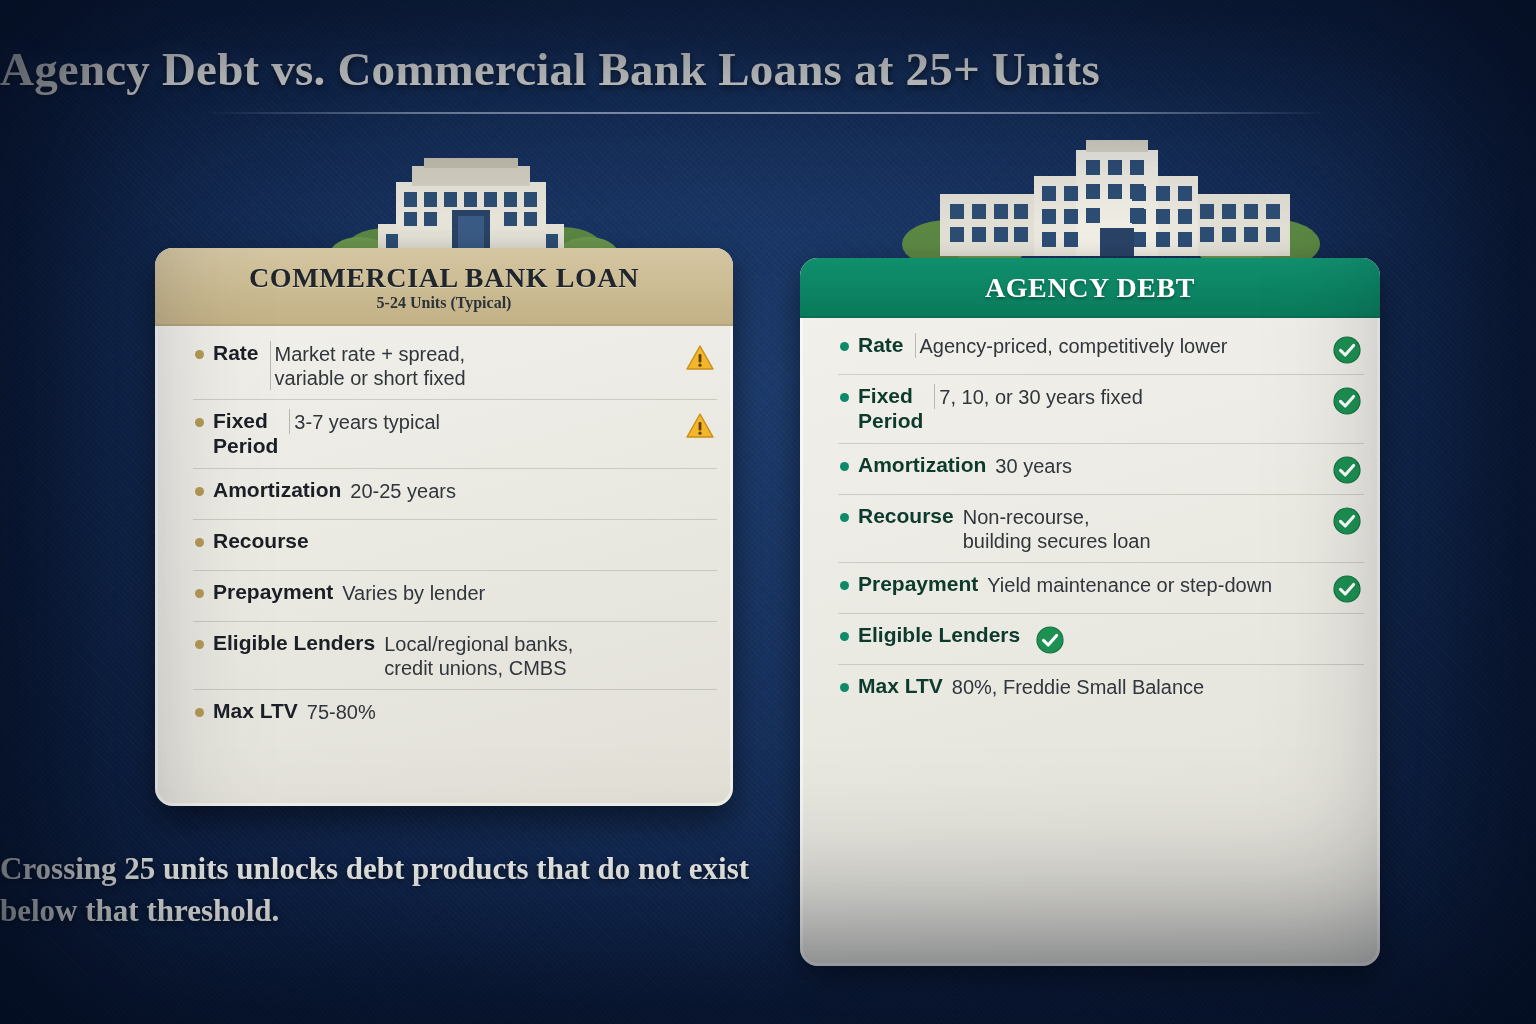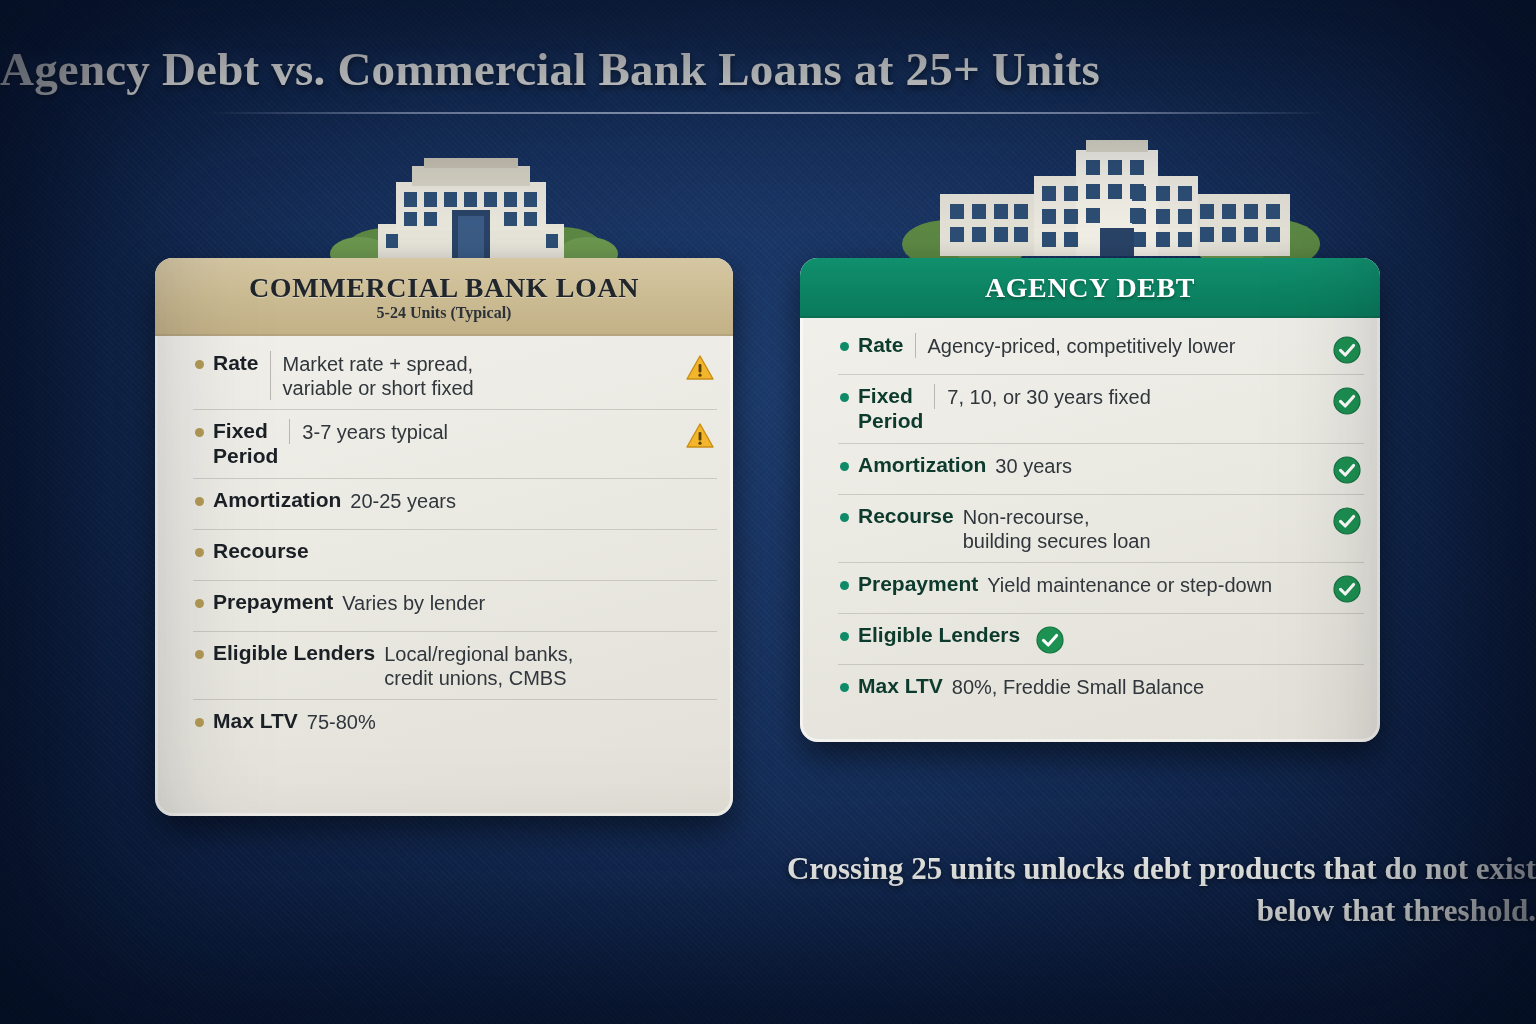--- a/index.html
+++ b/index.html
@@ -52,22 +52,22 @@
   #art-right { left: 900px; top: 132px; width: 430px; height: 136px; }
 
   
   .card {
     position: absolute;
     border-radius: 18px;
     background: linear-gradient(165deg, #f2f1ec 0%, #e9e8e1 55%, #e2e0d7 100%);
     box-shadow: 0 14px 34px rgba(0,0,0,0.52), 0 0 0 3px rgba(255,255,255,0.5) inset;
     overflow: hidden;
   }
-  #card-bank   { left: 155px;  top: 258px; width: 578px; height: 558px; }
-  #card-agency { left: 800px;  top: 258px; width: 580px; height: 484px; }
+  #card-bank   { left: 155px;  top: 248px; width: 578px; height: 558px; }
+  #card-agency { left: 800px;  top: 258px; width: 580px; height: 708px; }
 
   .card-head {
     padding: 14px 10px 12px;
     text-align: center;
   }
   #card-bank .card-head {
     background: linear-gradient(180deg, #d6c8a4 0%, #cbbb92 55%, #c3b187 100%);
     border-bottom: 2px solid rgba(120,100,60,0.35);
   }
   #card-agency .card-head {
@@ -125,36 +125,36 @@
   .rval {
     font-size: 20px;
     line-height: 1.2;
     color: #30363c;
     white-space: pre-line;
     flex: 1 1 auto;
     padding-top: 1px;
   }
   .row.with-divider .rval {
     border-left: 1px solid rgba(120,120,110,0.45);
-    padding-left: 12px;
+    padding-left: 4px;
     margin-left: 2px;
   }
 
   .status {
     flex: 0 0 auto;
     width: 30px; height: 30px;
     margin-top: 2px;
     margin-left: 6px;
   }
   .status.blank { visibility: hidden; }
 
   
   #footer {
     position: absolute; left: 0; top: 848px; width: 100%;
-    text-align: right;
+    text-align: left;
     font-family: "Liberation Serif", serif;
     font-weight: bold;
     font-size: 31px;
     line-height: 1.35;
     color: #f3f4ef;
     text-shadow: 0 2px 6px rgba(0,0,0,0.6);
     white-space: pre-line;
   }
 </style>
 </head>

